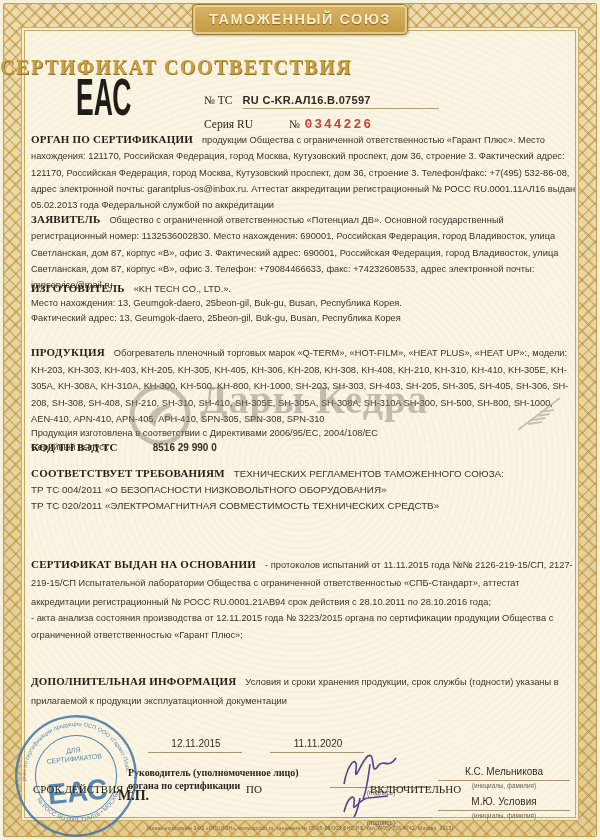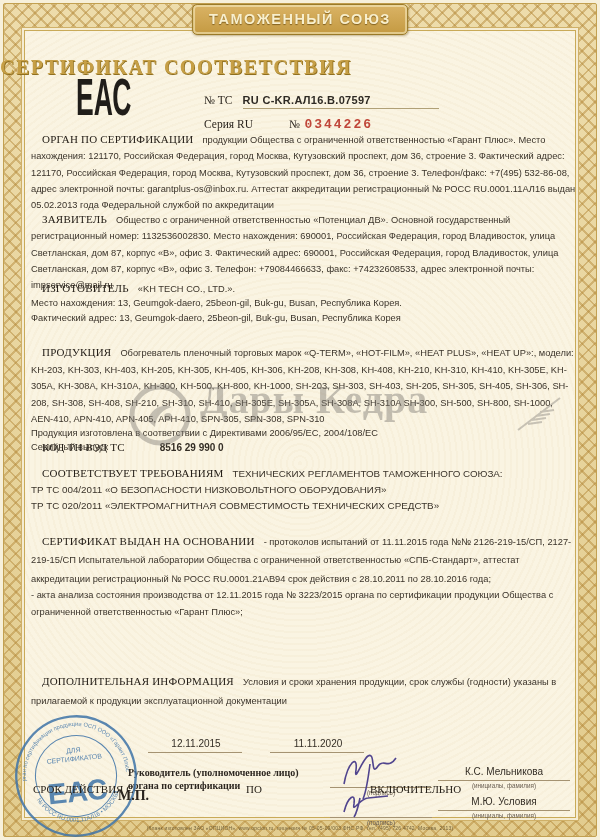--- a/index.html
+++ b/index.html
@@ -31,22 +31,22 @@
   .certno-row{position:absolute;left:204px;top:90px;z-index:3;}
   .lbl-serif{font-family:"Liberation Serif",serif;font-size:11.5px;color:#2c261f;}
   .certno-value{display:inline-block;width:196px;margin-left:10px;padding-bottom:2px;
          border-bottom:1px solid #b0a077;font-size:11px;font-weight:bold;color:#2e2a24;letter-spacing:.3px;}
   .series-row{position:absolute;left:204px;top:114px;z-index:3;}
   .series-prefix{font-family:"Liberation Serif",serif;font-size:11.5px;color:#2c261f;margin-left:36px;}
   .series-digits{font-family:"Liberation Mono",monospace;font-weight:bold;font-size:13px;
          color:#c0473a;letter-spacing:2px;}
   
   .sec{position:absolute;left:31px;width:545px;line-height:14.3px;z-index:3;}
-  .sh{font-family:"Liberation Serif",serif;font-weight:normal;font-size:11px;color:#262019;
-      letter-spacing:.2px;margin-right:9px;margin-left:11px;}
+  .sh{font-family:"Liberation Serif",serif;font-weight:bold;font-size:11px;color:#262019;
+      letter-spacing:.2px;margin-right:9px;}
   .st{font-size:9.3px;color:#3a332a;}
   .up{font-size:9.8px;color:#3a332a;}
   .lh16{line-height:16.4px;}
   .code{margin-left:26px;font-size:10px;font-weight:bold;color:#332d25;text-align:center;}
   
   .v-label,.v-suffix{position:absolute;font-family:"Liberation Serif",serif;font-weight:normal;
          font-size:11px;color:#272119;z-index:7;margin-top:44px;}
   .v-date{position:absolute;font-size:10px;color:#332d25;z-index:7;text-align:center;}
   .hline{position:absolute;height:1px;background:#a59372;z-index:4;}
   .cap{position:absolute;font-size:6.3px;color:#6b6053;text-align:center;z-index:4;}
@@ -115,21 +115,21 @@
   <div class="sec" style="top:439px">
     <span class="sh">КОД ТН ВЭД ТС</span><span class="code">8516 29 990 0</span>
   </div>
 
   <div class="sec" style="top:464px;line-height:16px">
     <div><span class="sh">СООТВЕТСТВУЕТ ТРЕБОВАНИЯМ</span><span class="up">ТЕХНИЧЕСКИХ РЕГЛАМЕНТОВ ТАМОЖЕННОГО СОЮЗА:</span></div>
     <div class="up">ТР ТС 004/2011 «О БЕЗОПАСНОСТИ НИЗКОВОЛЬТНОГО ОБОРУДОВАНИЯ»</div>
     <div class="up">ТР ТС 020/2011 «ЭЛЕКТРОМАГНИТНАЯ СОВМЕСТИМОСТЬ ТЕХНИЧЕСКИХ СРЕДСТВ»</div>
   </div>
 
-  <div class="sec lh16" style="top:532px">
+  <div class="sec lh16" style="top:555px">
     <div><span class="sh">СЕРТИФИКАТ ВЫДАН НА ОСНОВАНИИ</span><span class="st">- протоколов испытаний от 11.11.2015 года №№ 2126-219-15/СП, 2127-219-15/СП Испытательной лаборатории Общества с ограниченной ответственностью «СПБ-Стандарт», аттестат аккредитации регистрационный № РОСС RU.0001.21АВ94 срок действия с 28.10.2011 по 28.10.2016 года;</span></div>
     <div class="st">- акта анализа состояния производства от 12.11.2015 года № 3223/2015 органа по сертификации продукции Общества с ограниченной ответственностью «Гарант Плюс»;</div>
   </div>
 
   <div class="sec" style="top:672px;line-height:15.5px">
     <span class="sh">ДОПОЛНИТЕЛЬНАЯ ИНФОРМАЦИЯ</span><span class="st">Условия и сроки хранения продукции, срок службы (годности) указаны в прилагаемой к продукции эксплуатационной документации</span>
   </div>
 
   <div class="wm">
     <svg class="wm-logo" width="64" height="64" viewBox="0 0 64 64">

